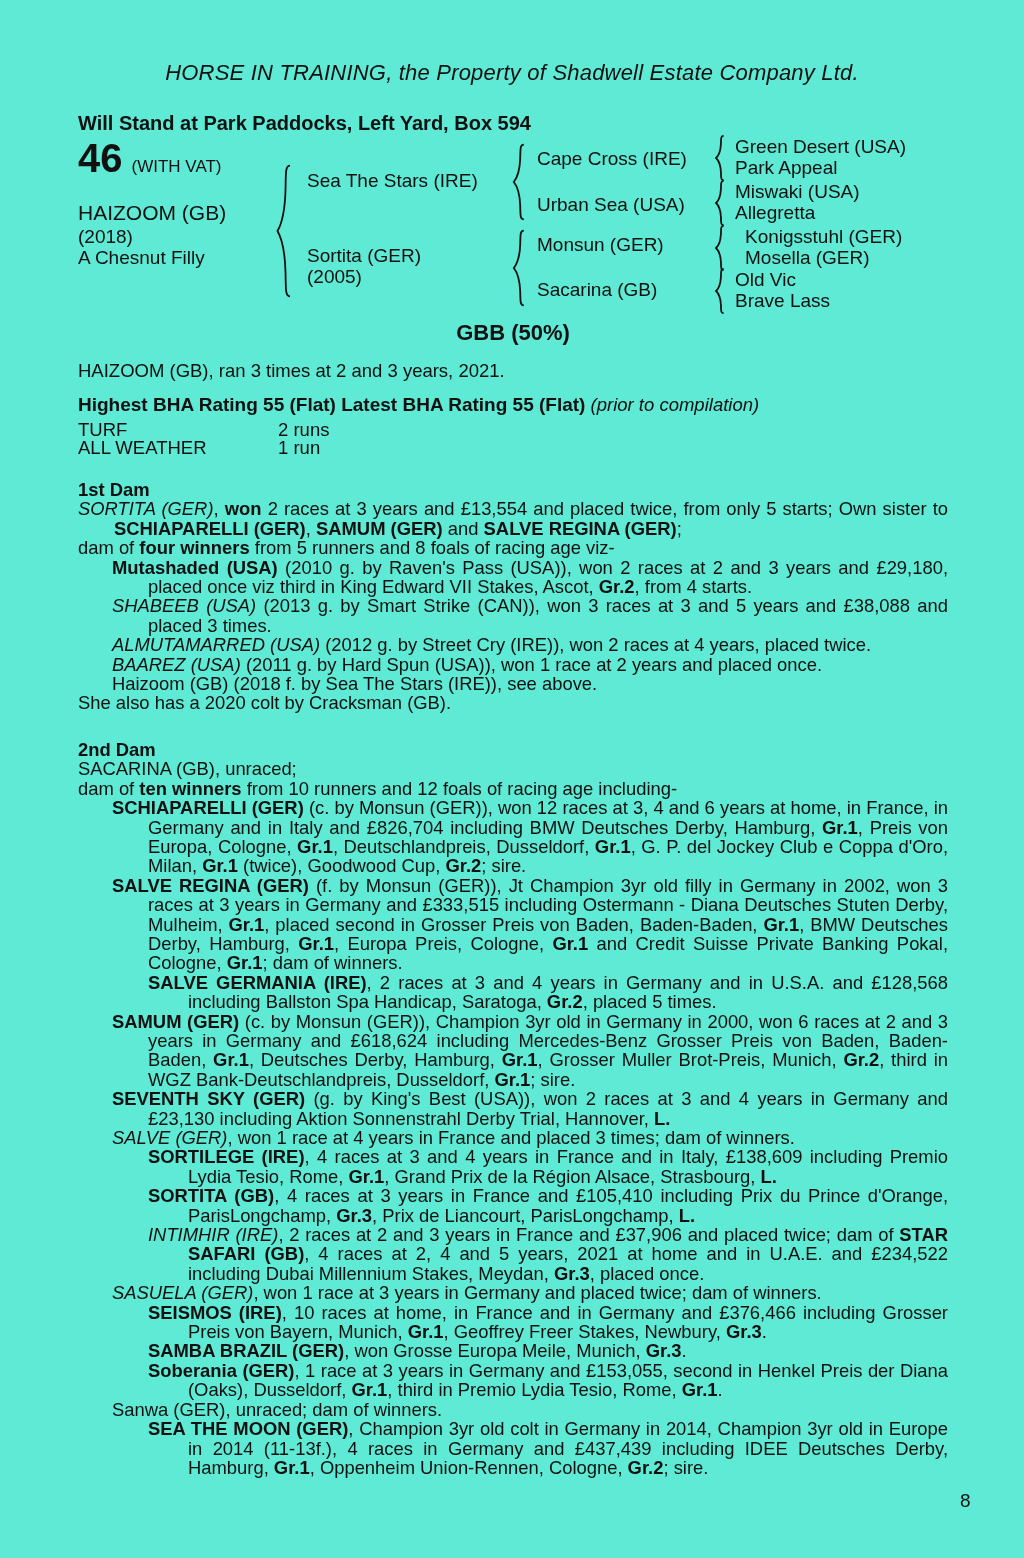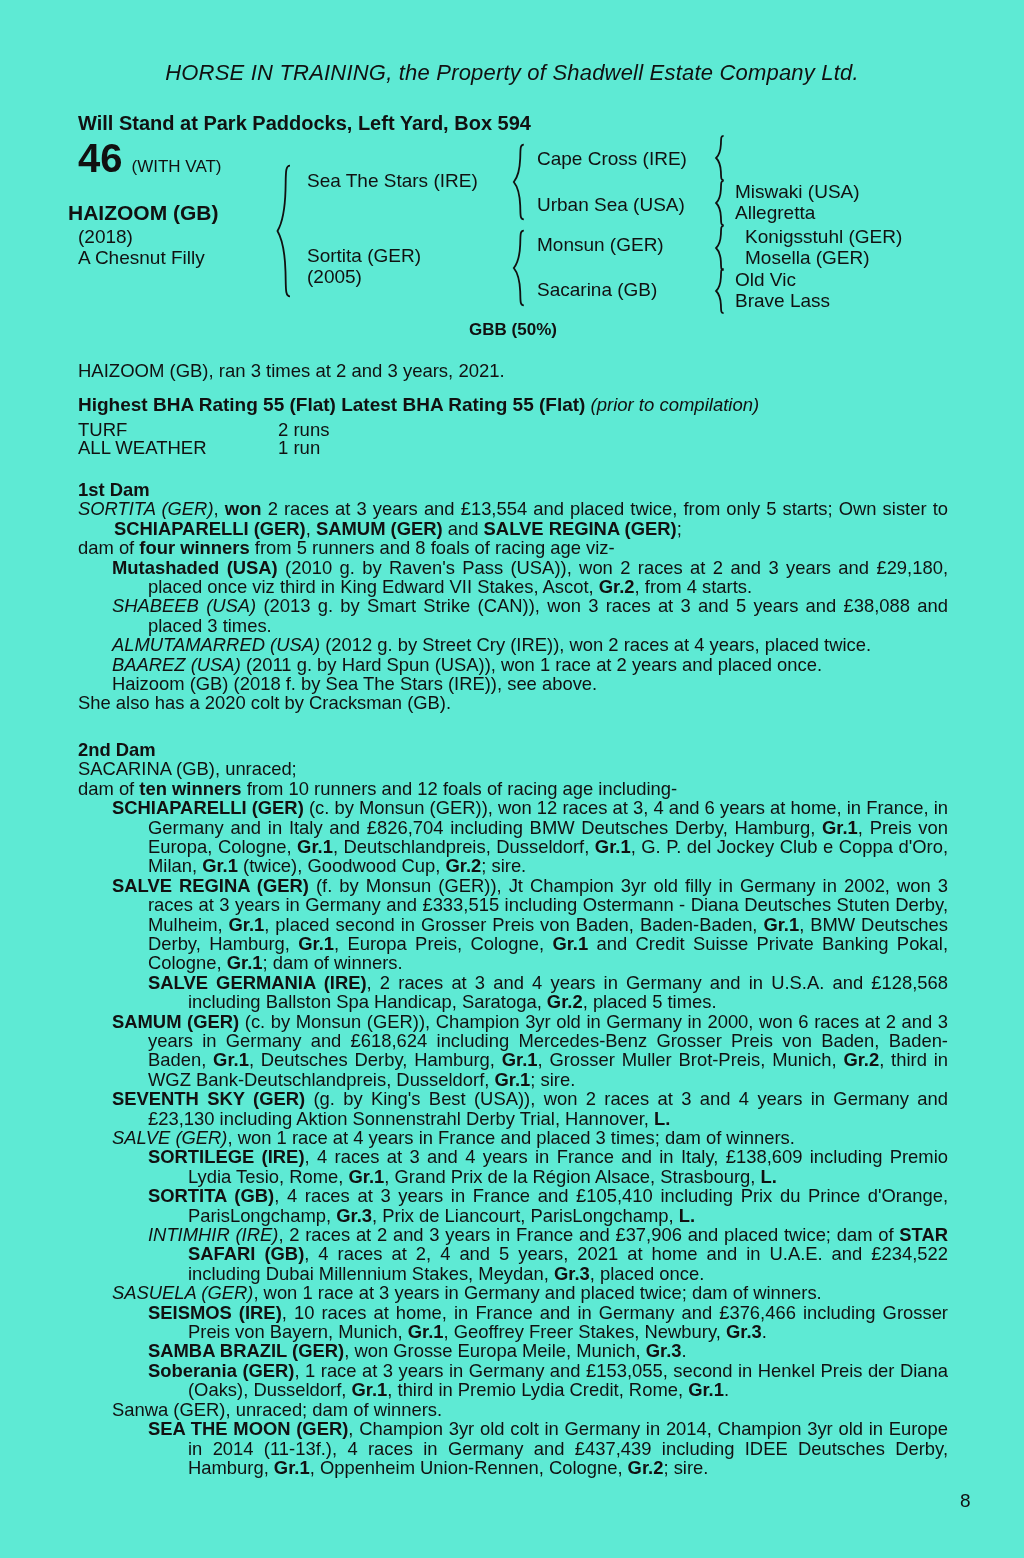--- a/index.html
+++ b/index.html
@@ -16,21 +16,21 @@
     left:0;top:60px;width:1024px;
     text-align:center;
     font-style:italic;
     font-size:22px;
     letter-spacing:.2px;
   }
   .stand{left:78px;top:112px;font-weight:bold;font-size:20px;}
   .lot-row{left:78px;top:138px;display:flex;align-items:baseline;gap:9px;}
   .lot-num{font-weight:bold;font-size:40px;line-height:1;}
   .vat{font-size:17px;}
-  .horse-name{left:68px;top:201px;font-weight:bold;font-size:21px;}
+  .horse-name{left:78px;top:201px;font-weight:normal;font-size:21px;}
   .foal-year{left:78px;top:226px;font-size:19px;}
   .horse-desc{left:78px;top:247px;font-size:19px;}
 
   .ped-name{font-size:19px;line-height:21px;white-space:nowrap;}
   .sire{left:307px;top:170px;}
   .dam{left:307px;top:245px;}
   .g2-0{left:537px;top:148px;}
   .g2-1{left:537px;top:194px;}
   .g2-2{left:537px;top:234px;}
   .g2-3{left:537px;top:279px;}
@@ -42,21 +42,21 @@
   .brace svg{display:block;width:100%;height:100%;}
   .brace-main{left:274px;top:163px;width:20px;height:136px;}
   .brace-2a{left:511px;top:143px;width:16px;height:78px;}
   .brace-2b{left:511px;top:229px;width:16px;height:78px;}
   .brace-s{width:12px;height:46px;}
   .brace-s0{left:714px;top:135px;}
   .brace-s1{left:714px;top:180px;}
   .brace-s2{left:714px;top:225px;}
   .brace-s3{left:714px;top:268px;}
 
-  .gbb{left:78px;top:320px;width:870px;text-align:center;font-weight:bold;font-size:17px;}
+  .gbb{left:78px;top:320px;width:870px;text-align:center;font-weight:bold;font-size:22px;}
   .race-record{left:78px;top:360px;font-size:18.5px;}
   .rating{left:78px;top:394px;font-size:18.5px;}
   .rating .bold-part{font-weight:bold;font-size:19px;}
   .rating .italic-part{font-style:italic;}
   .surface{left:78px;font-size:18.5px;display:flex;}
   .surface .lbl{width:200px;display:inline-block;}
   .surface-0{top:419px;}
   .surface-1{top:437px;}
 
   .body-flow{left:78px;top:480px;width:870px;font-size:18.4px;line-height:19.4px;}
@@ -126,20 +126,24 @@
   <div class="abs ped-name sire">Sea The Stars (IRE)</div>
   <div class="abs ped-name dam">
     <div>Sortita (GER)</div>
     <div>(2005)</div>
   </div>
   <div class="abs ped-name g2-0">Cape Cross (IRE)</div>
   <div class="abs ped-name g2-1">Urban Sea (USA)</div>
   <div class="abs ped-name g2-2">Monsun (GER)</div>
   <div class="abs ped-name g2-3">Sacarina (GB)</div>
 
+  <div class="abs ped-name g3 g3-0">
+    <div>Green Desert (USA)</div>
+    <div>Park Appeal</div>
+  </div>
   <div class="abs ped-name g3 g3-1">
     <div>Miswaki (USA)</div>
     <div>Allegretta</div>
   </div>
   <div class="abs ped-name g3 g3-2">
     <div>Konigsstuhl (GER)</div>
     <div>Mosella (GER)</div>
   </div>
   <div class="abs ped-name g3 g3-3">
     <div>Old Vic</div>
@@ -180,20 +184,20 @@
       <p class="para ind2"><span class="b">SALVE GERMANIA (IRE)</span><span class="n">, 2 races at 3 and 4 years in Germany and in U.S.A. and £128,568 including Ballston Spa Handicap, Saratoga, </span><span class="b">Gr.2</span><span class="n">, placed 5 times.</span></p>
       <p class="para ind1"><span class="b">SAMUM (GER)</span><span class="n"> (c. by Monsun (GER)), Champion 3yr old in Germany in 2000, won 6 races at 2 and 3 years in Germany and £618,624 including Mercedes-Benz Grosser Preis von Baden, Baden-Baden, </span><span class="b">Gr.1</span><span class="n">, Deutsches Derby, Hamburg, </span><span class="b">Gr.1</span><span class="n">, Grosser Muller Brot-Preis, Munich, </span><span class="b">Gr.2</span><span class="n">, third in WGZ Bank-Deutschlandpreis, Dusseldorf, </span><span class="b">Gr.1</span><span class="n">; sire.</span></p>
       <p class="para ind1"><span class="b">SEVENTH SKY (GER)</span><span class="n"> (g. by King's Best (USA)), won 2 races at 3 and 4 years in Germany and £23,130 including Aktion Sonnenstrahl Derby Trial, Hannover, </span><span class="b">L.</span></p>
       <p class="para ind1"><span class="i">SALVE (GER)</span><span class="n">, won 1 race at 4 years in France and placed 3 times; dam of winners.</span></p>
       <p class="para ind2"><span class="b">SORTILEGE (IRE)</span><span class="n">, 4 races at 3 and 4 years in France and in Italy, £138,609 including Premio Lydia Tesio, Rome, </span><span class="b">Gr.1</span><span class="n">, Grand Prix de la Région Alsace, Strasbourg, </span><span class="b">L.</span></p>
       <p class="para ind2"><span class="b">SORTITA (GB)</span><span class="n">, 4 races at 3 years in France and £105,410 including Prix du Prince d'Orange, ParisLongchamp, </span><span class="b">Gr.3</span><span class="n">, Prix de Liancourt, ParisLongchamp, </span><span class="b">L.</span></p>
       <p class="para ind2"><span class="i">INTIMHIR (IRE)</span><span class="n">, 2 races at 2 and 3 years in France and £37,906 and placed twice; dam of </span><span class="b">STAR SAFARI (GB)</span><span class="n">, 4 races at 2, 4 and 5 years, 2021 at home and in U.A.E. and £234,522 including Dubai Millennium Stakes, Meydan, </span><span class="b">Gr.3</span><span class="n">, placed once.</span></p>
       <p class="para ind1"><span class="i">SASUELA (GER)</span><span class="n">, won 1 race at 3 years in Germany and placed twice; dam of winners.</span></p>
       <p class="para ind2"><span class="b">SEISMOS (IRE)</span><span class="n">, 10 races at home, in France and in Germany and £376,466 including Grosser Preis von Bayern, Munich, </span><span class="b">Gr.1</span><span class="n">, Geoffrey Freer Stakes, Newbury, </span><span class="b">Gr.3</span><span class="n">.</span></p>
       <p class="para ind2"><span class="b">SAMBA BRAZIL (GER)</span><span class="n">, won Grosse Europa Meile, Munich, </span><span class="b">Gr.3</span><span class="n">.</span></p>
-      <p class="para ind2"><span class="b">Soberania (GER)</span><span class="n">, 1 race at 3 years in Germany and £153,055, second in Henkel Preis der Diana (Oaks), Dusseldorf, </span><span class="b">Gr.1</span><span class="n">, third in Premio Lydia Credit, Rome, </span><span class="b">Gr.1</span><span class="n">.</span></p>
+      <p class="para ind2"><span class="b">Soberania (GER)</span><span class="n">, 1 race at 3 years in Germany and £153,055, second in Henkel Preis der Diana (Oaks), Dusseldorf, </span><span class="b">Gr.1</span><span class="n">, third in Premio Lydia Tesio, Rome, </span><span class="b">Gr.1</span><span class="n">.</span></p>
       <p class="para ind1"><span class="n">Sanwa (GER), unraced; dam of winners.</span></p>
       <p class="para ind2"><span class="b">SEA THE MOON (GER)</span><span class="n">, Champion 3yr old colt in Germany in 2014, Champion 3yr old in Europe in 2014 (11-13f.), 4 races in Germany and £437,439 including IDEE Deutsches Derby, Hamburg, </span><span class="b">Gr.1</span><span class="n">, Oppenheim Union-Rennen, Cologne, </span><span class="b">Gr.2</span><span class="n">; sire.</span></p>
     </div>
 
   <div class="abs page-num">8</div>
 
 </div>
 
 </body></html>

